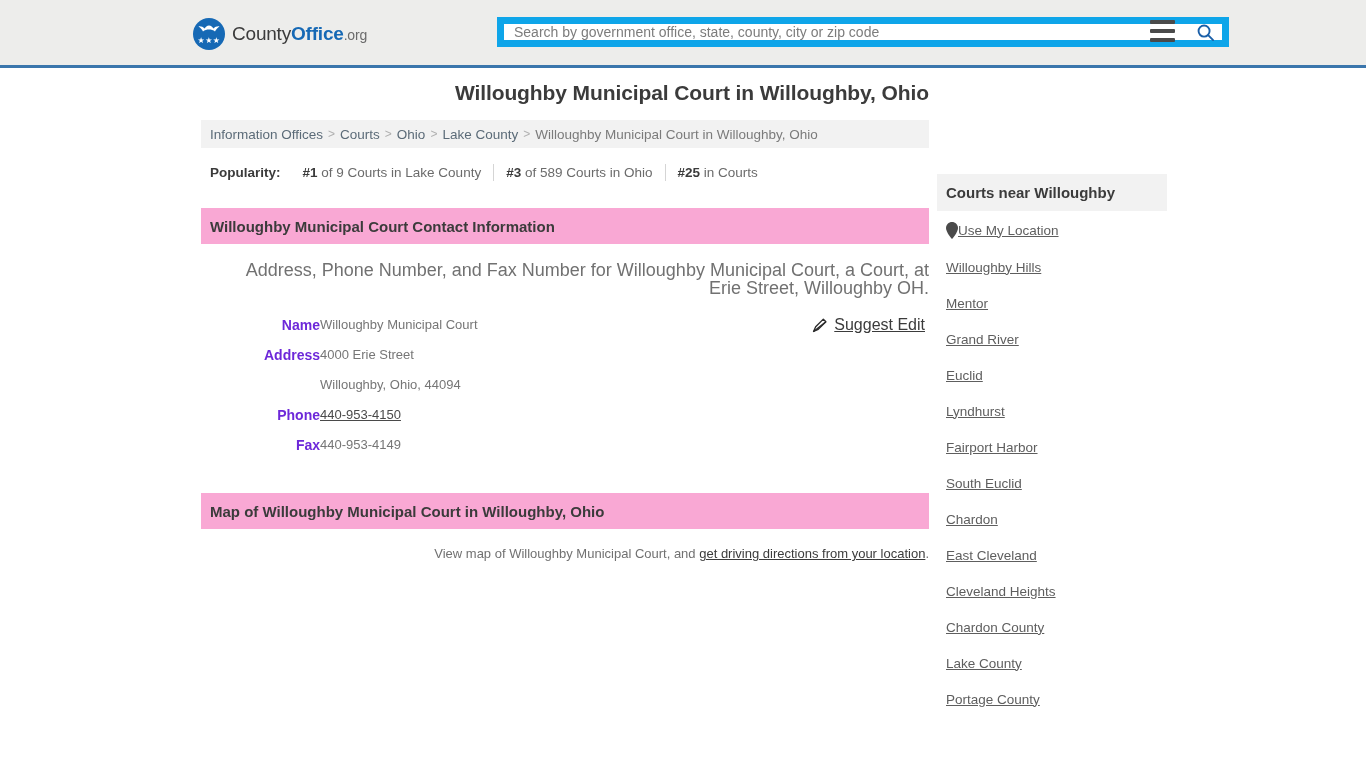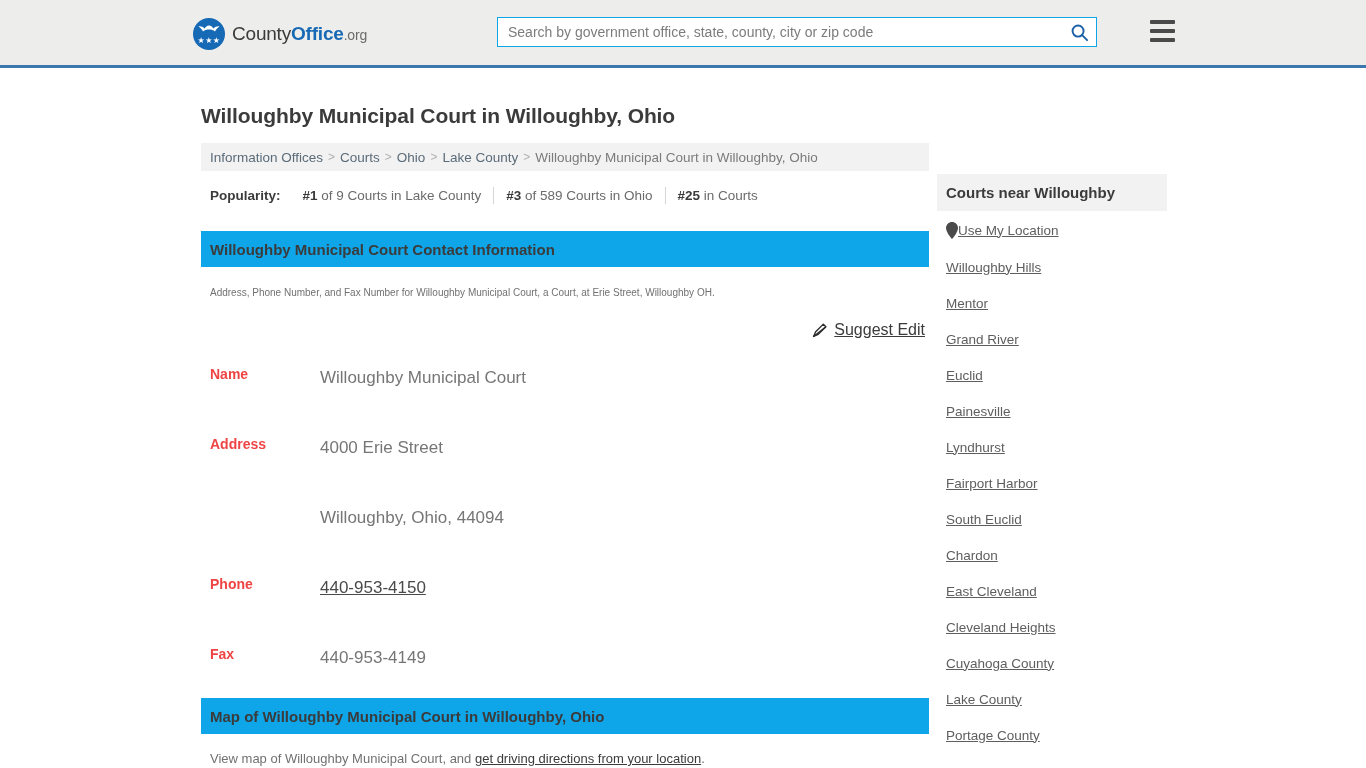--- a/index.html
+++ b/index.html
@@ -45,23 +45,23 @@
   .logo-text {
     font-size: 19px; color: #3b3b3b; white-space: nowrap;
     letter-spacing: -0.2px;
   }
   .logo-text .b { color: #1669b5; font-weight: bold; }
   .logo-text .tld { font-size: 14px; color: #6b6b6b; }
 
   .search-wrap {
     position: absolute;
     left: 497px; top: 17px;
-    width: 600px; height: 30px;
+    width: 732px; height: 30px;
     background: #ffffff;
-    border: 1px solid #0ea5e9;
+    border: 7px solid #0ea5e9;
     display: flex; align-items: center;
   }
   .search-input {
     flex: 1 1 auto;
     height: 28px;
     border: none; outline: none;
     background: transparent;
     padding: 0 10px;
     font-family: "Liberation Sans", sans-serif;
     font-size: 14px;
@@ -95,22 +95,23 @@
     padding: 0;
   }
   .container {
     position: relative;
     width: 980px;
     margin: 0 auto;
     padding-top: 18px;
   }
   .main-col {
     position: absolute;
-    left: 8px; top: 35px;
+    left: 8px; top: 12px;
     width: 728px;
+    text-align: right;
   }
   .side-col {
     position: absolute;
     left: 744px; top: 106px;
     width: 230px;
   }
 
   h1.page-title {
     margin: 0 0 14px 0;
     font-size: 21px;
@@ -156,60 +157,58 @@
   }
   .pop-item { padding: 0 12px; }
   .pop-item:first-of-type { padding-left: 0; }
   .pop-item b { color: #3b3b3b; font-weight: bold; }
   .pop-div {
     width: 1px; height: 17px; background: #d5d5d5;
   }
 
   
   .section-head {
-    background: #0ea5e9;
+    background: #f9a8d4;
     height: 36px;
     display: flex; align-items: center;
     padding: 0 9px;
     margin-top: 21px;
   }
   .section-head h2 {
     margin: 0;
     font-size: 15px;
     font-weight: bold;
     color: #3b3b3b;
   }
   .section-desc {
     margin: 17px 0 9px 9px;
-    font-size: 10px;
+    font-size: 18px;
     color: #717171;
     line-height: 18px;
   }
 
   
   .contact-block {
     position: relative;
     margin: 17px 0 0 9px;
   }
   .c-row {
     display: flex;
     align-items: flex-start;
     min-height: 30px;
     line-height: 22px;
   }
   .c-label {
     width: 110px; flex: none;
     font-size: 14px; font-weight: bold;
-    color: #ef4444;
-    margin-top: 44px;
+    color: #6d28d9;
   }
   .c-value {
-    font-size: 17px;
+    font-size: 13px;
     color: #767676;
-    margin-top: 48px;
   }
   .c-value a.phone {
     color: #4a4a4a;
     text-decoration: underline;
   }
   .suggest-edit {
     position: absolute;
     right: 4px; top: 2px;
     display: flex; align-items: center; gap: 6px;
     text-decoration: none;
@@ -388,42 +387,39 @@
         <li class="side-item">
             <a href="#">Mentor</a>
           </li>
         <li class="side-item">
             <a href="#">Grand River</a>
           </li>
         <li class="side-item">
             <a href="#">Euclid</a>
           </li>
         <li class="side-item">
-            <a href="#">Painesville</a>
-          </li>
-        <li class="side-item">
             <a href="#">Lyndhurst</a>
           </li>
         <li class="side-item">
             <a href="#">Fairport Harbor</a>
           </li>
         <li class="side-item">
             <a href="#">South Euclid</a>
           </li>
         <li class="side-item">
             <a href="#">Chardon</a>
           </li>
         <li class="side-item">
             <a href="#">East Cleveland</a>
           </li>
         <li class="side-item">
             <a href="#">Cleveland Heights</a>
           </li>
         <li class="side-item">
-            <a href="#">Cuyahoga County</a>
+            <a href="#">Chardon County</a>
           </li>
         <li class="side-item">
             <a href="#">Lake County</a>
           </li>
         <li class="side-item">
             <a href="#">Portage County</a>
           </li>
 
       </ul>
     </div>

